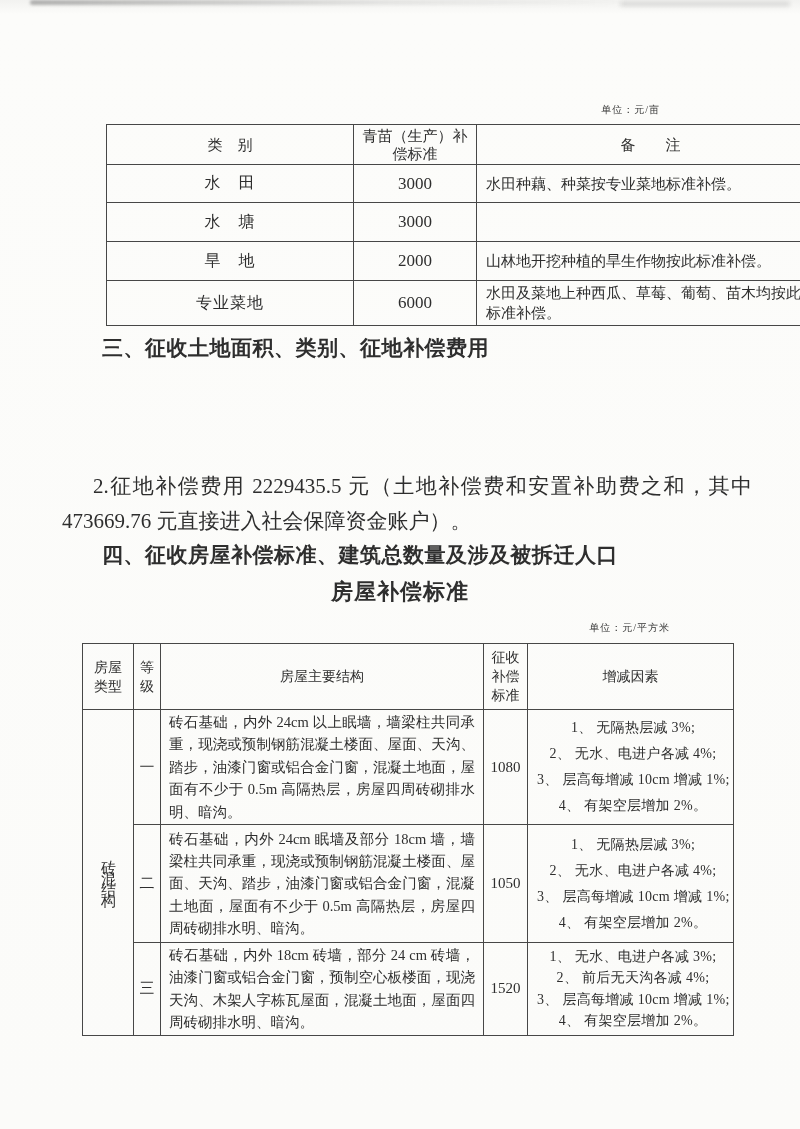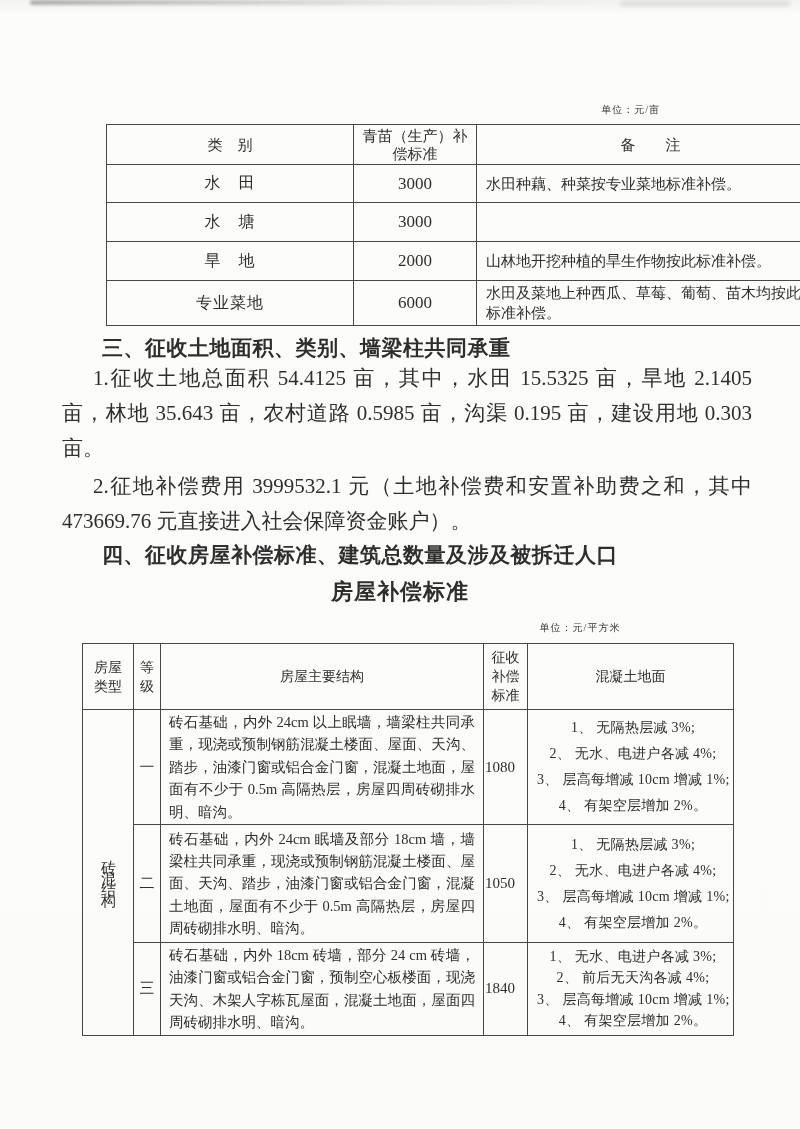--- a/index.html
+++ b/index.html
@@ -27,21 +27,21 @@
     background: rgba(120,120,120,.25); filter: blur(2px); border-radius: 3px;
   }
 
   .unit-label {
     position: absolute;
     font-size: 10px;
     letter-spacing: 1px;
     color: #333;
   }
   .unit-1 { left: 480px; top: 103px; width: 180px; text-align: right; }
-  .unit-2 { left: 490px; top: 621px; width: 180px; text-align: center; }
+  .unit-2 { left: 490px; top: 621px; width: 180px; text-align: right; }
 
   table {
     position: absolute;
     border-collapse: collapse;
     table-layout: fixed;
     background: transparent;
   }
   td, th {
     border: 1px solid #474747;
     font-weight: normal;
@@ -108,21 +108,21 @@
     font-size: 15px;
     letter-spacing: 11px;
     line-height: 1;
   }
   .house-table .grade { text-align: center; font-size: 15px; }
   .house-table .structure {
     font-size: 14.5px; line-height: 22.4px;
     text-align: justify;
     padding: 1px 8px;
   }
-  .house-table .std2 { font-size: 15px; padding: 0 1px; margin-left: 17px; }
+  .house-table .std2 { text-align: center; font-size: 15px; padding: 0 1px; margin-left: 17px; }
   .house-table .factors { font-size: 14px; padding: 2px 4px 2px 9px; text-align: center; }
   .factor-line { white-space: nowrap; letter-spacing: .3px; }
   .hr-0 .factor-line, .hr-1 .factor-line { line-height: 26px; }
   .hr-2 .factor-line { line-height: 21.5px; }
 </style>
 </head>
 <body>
 
 <div class="page">
   <div class="smudge-a"></div>
@@ -158,43 +158,42 @@
       <td class="rmk">山林地开挖种植的旱生作物按此标准补偿。</td>
     </tr>
     <tr class="r-3">
       <td class="cat">专业菜地</td>
       <td class="std">6000</td>
       <td class="rmk">水田及菜地上种西瓜、草莓、葡萄、苗木均按此标准补偿。</td>
     </tr>
   </tbody>
     </table>
 
-  <div class="heading h-3">三、征收土地面积、类别、墙梁柱共同承重</div>
-  <p class="para p-1">1.征收土地总面积 54.4125 亩，其中，水田 15.5325 亩，旱地 2.1405 亩，林地 35.643 亩，农村道路 0.5985 亩，沟渠 0.195 亩，建设用地 0.303 亩。</p>
-  <p class="para p-2">2.征地补偿费用 3999532.1 元（土地补偿费和安置补助费之和，其中 473669.76 元直接进入社会保障资金账户）。</p>
+  <div class="heading h-3">三、征收土地面积、类别、征地补偿费用</div>
+  <p class="para p-2">2.征地补偿费用 2229435.5 元（土地补偿费和安置补助费之和，其中 473669.76 元直接进入社会保障资金账户）。</p>
   <div class="heading h-4">四、征收房屋补偿标准、建筑总数量及涉及被拆迁人口</div>
   <div class="subtitle">房屋补偿标准</div>
 
   <div class="unit-label unit-2">单位：元/平方米</div>
 
   <table class="house-table">
     <colgroup>
       <col style="width:51px">
         <col style="width:27px">
         <col style="width:323px">
         <col style="width:44px">
         <col style="width:206px">
     </colgroup>
     <tbody>
         <tr class="hdr">
       <th class="th-type">房屋类型</th>
       <th class="th-grade">等级</th>
       <th>房屋主要结构</th>
       <th class="th-std">征收补偿标准</th>
-      <th>混凝土地面</th>
+      <th>增减因素</th>
     </tr>
     <tr class="hr-0">
       <td class="type-cell" rowspan="3"><span class="vtext">砖混结构</span></td>
       <td class="grade">一</td>
       <td class="structure">砖石基础，内外 24cm 以上眠墙，墙梁柱共同承重，现浇或预制钢筋混凝土楼面、屋面、天沟、踏步，油漆门窗或铝合金门窗，混凝土地面，屋面有不少于 0.5m 高隔热层，房屋四周砖砌排水明、暗沟。</td>
       <td class="std2">1080</td>
       <td class="factors">
         <div class="factor-line">1、 无隔热层减 3%;</div>
         <div class="factor-line">2、 无水、电进户各减 4%;</div>
         <div class="factor-line">3、 层高每增减 10cm 增减 1%;</div>
@@ -208,21 +207,21 @@
       <td class="factors">
         <div class="factor-line">1、 无隔热层减 3%;</div>
         <div class="factor-line">2、 无水、电进户各减 4%;</div>
         <div class="factor-line">3、 层高每增减 10cm 增减 1%;</div>
         <div class="factor-line">4、 有架空层增加 2%。</div>
       </td>
     </tr>
     <tr class="hr-2">
       <td class="grade">三</td>
       <td class="structure">砖石基础，内外 18cm 砖墙，部分 24 cm 砖墙，油漆门窗或铝合金门窗，预制空心板楼面，现浇天沟、木架人字栋瓦屋面，混凝土地面，屋面四周砖砌排水明、暗沟。</td>
-      <td class="std2">1840</td>
+      <td class="std2">1520</td>
       <td class="factors">
         <div class="factor-line">1、 无水、电进户各减 3%;</div>
         <div class="factor-line">2、 前后无天沟各减 4%;</div>
         <div class="factor-line">3、 层高每增减 10cm 增减 1%;</div>
         <div class="factor-line">4、 有架空层增加 2%。</div>
       </td>
     </tr>
   </tbody>
     </table>
 </div>

